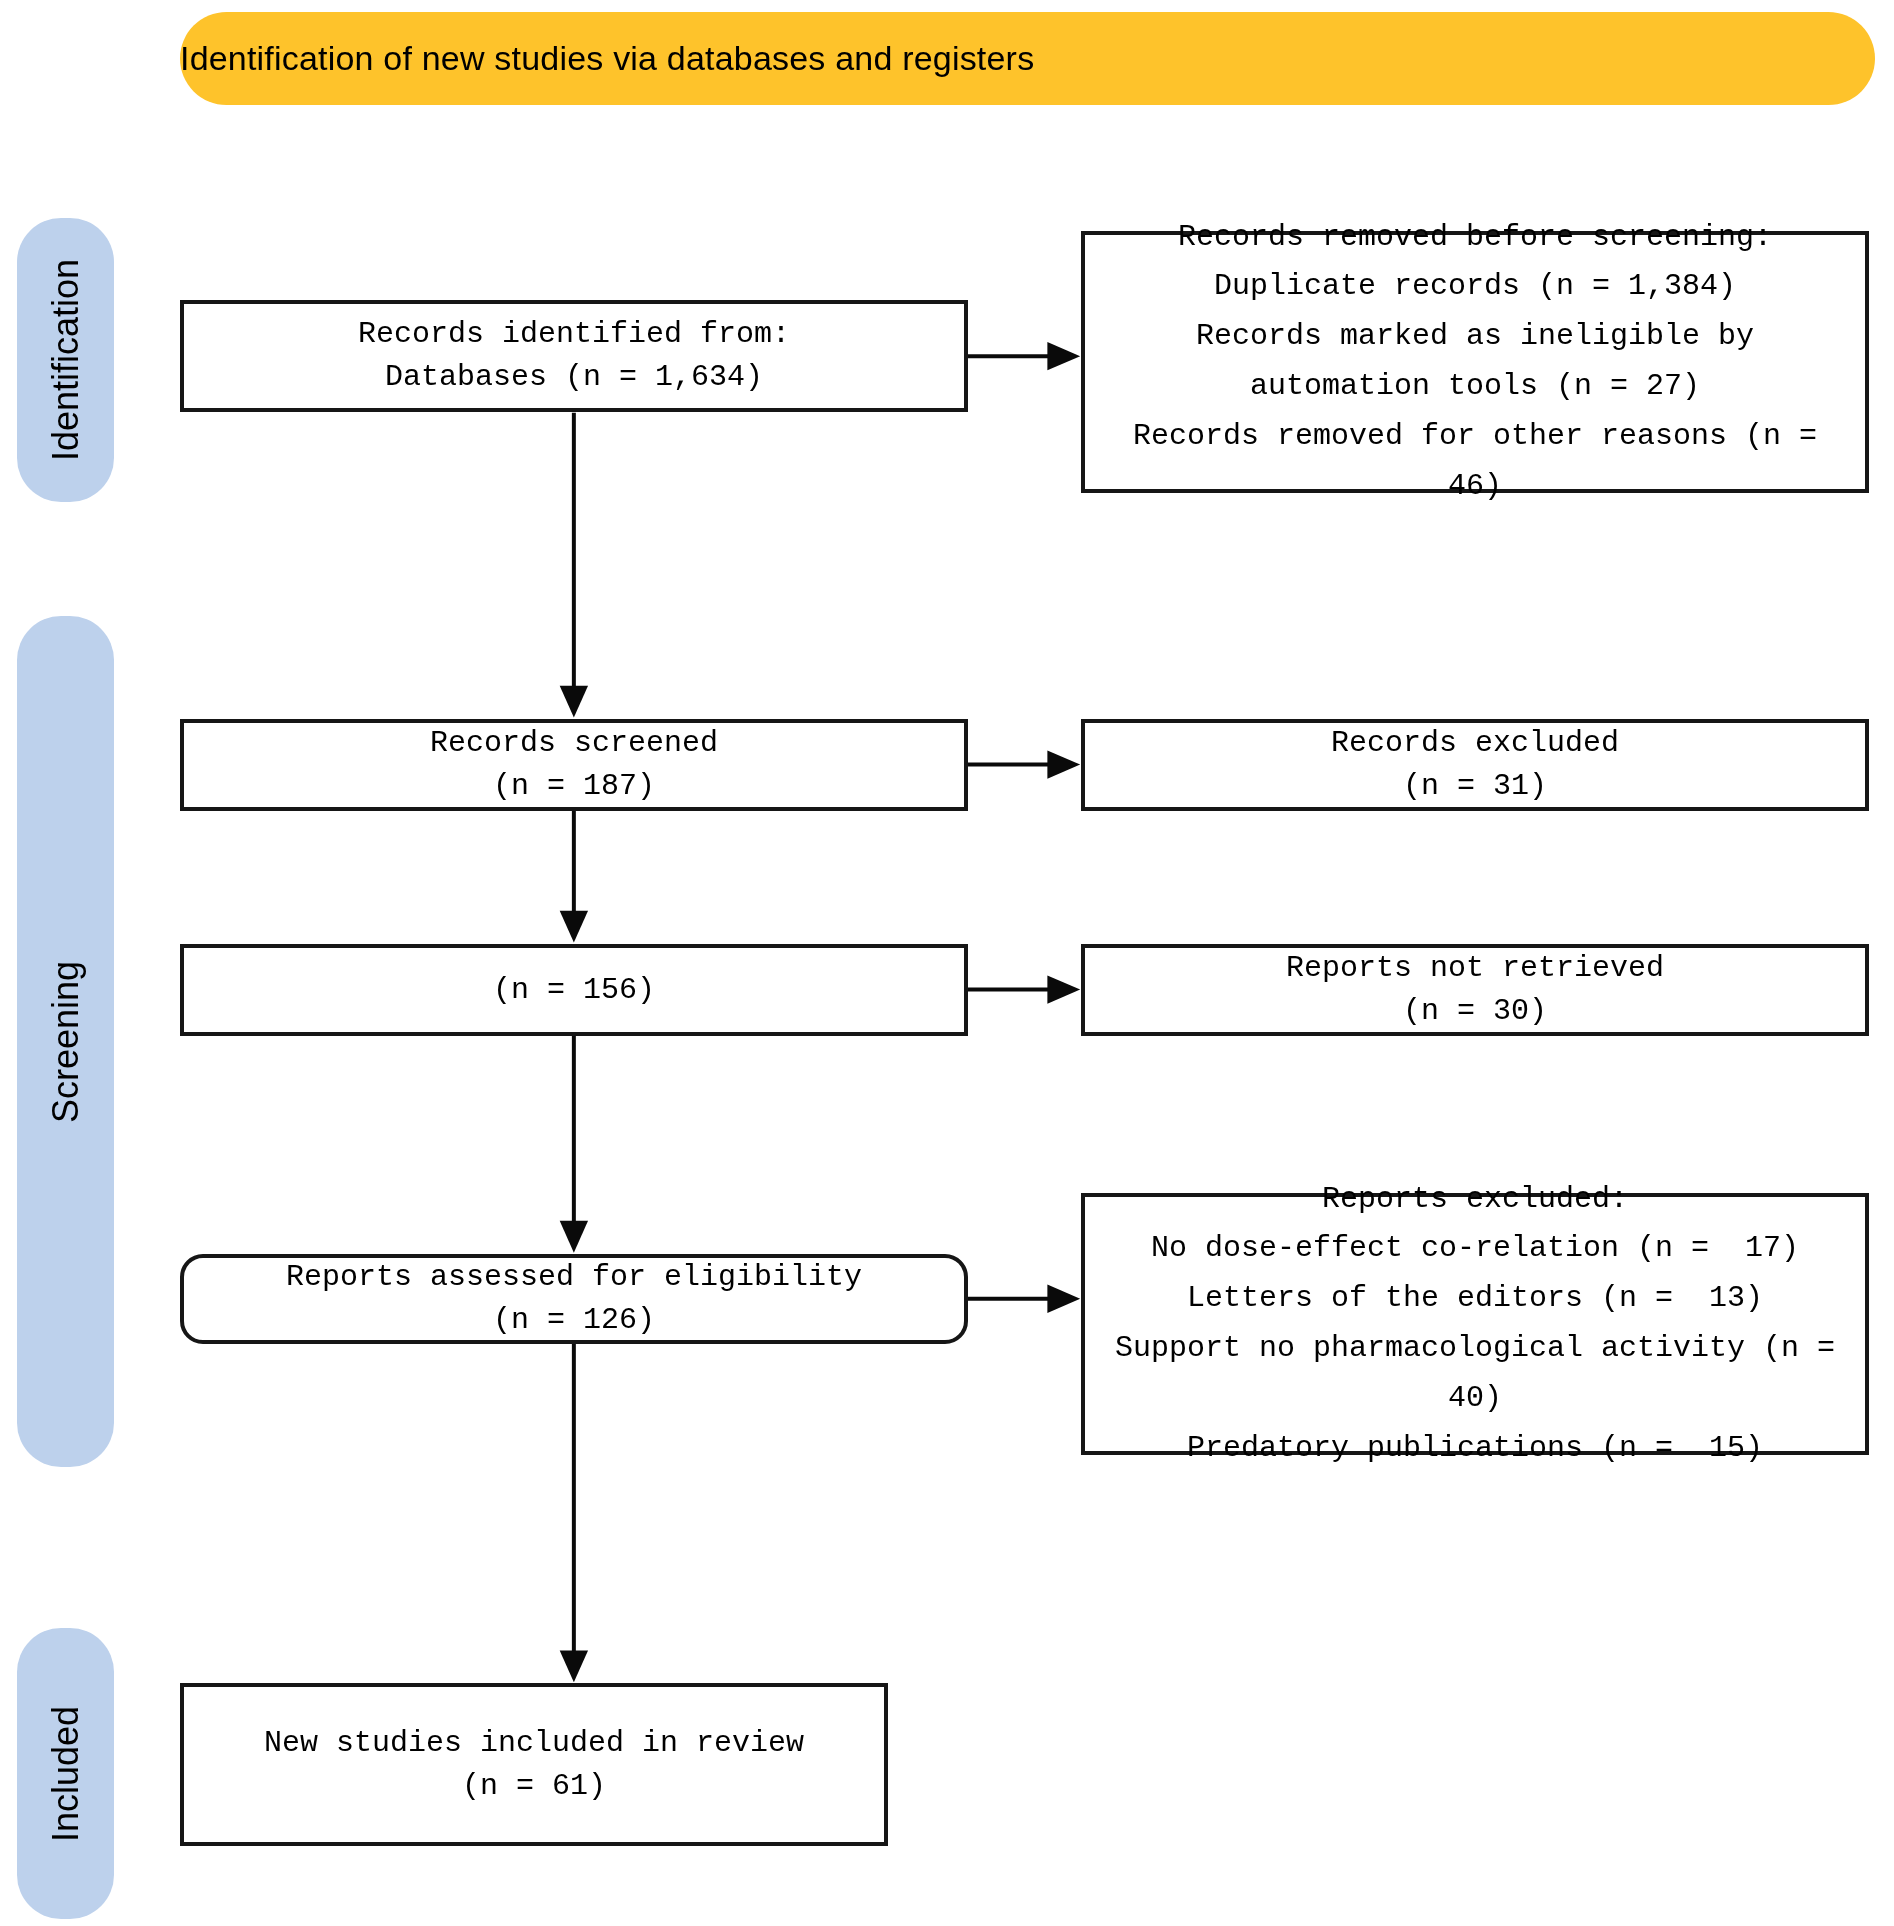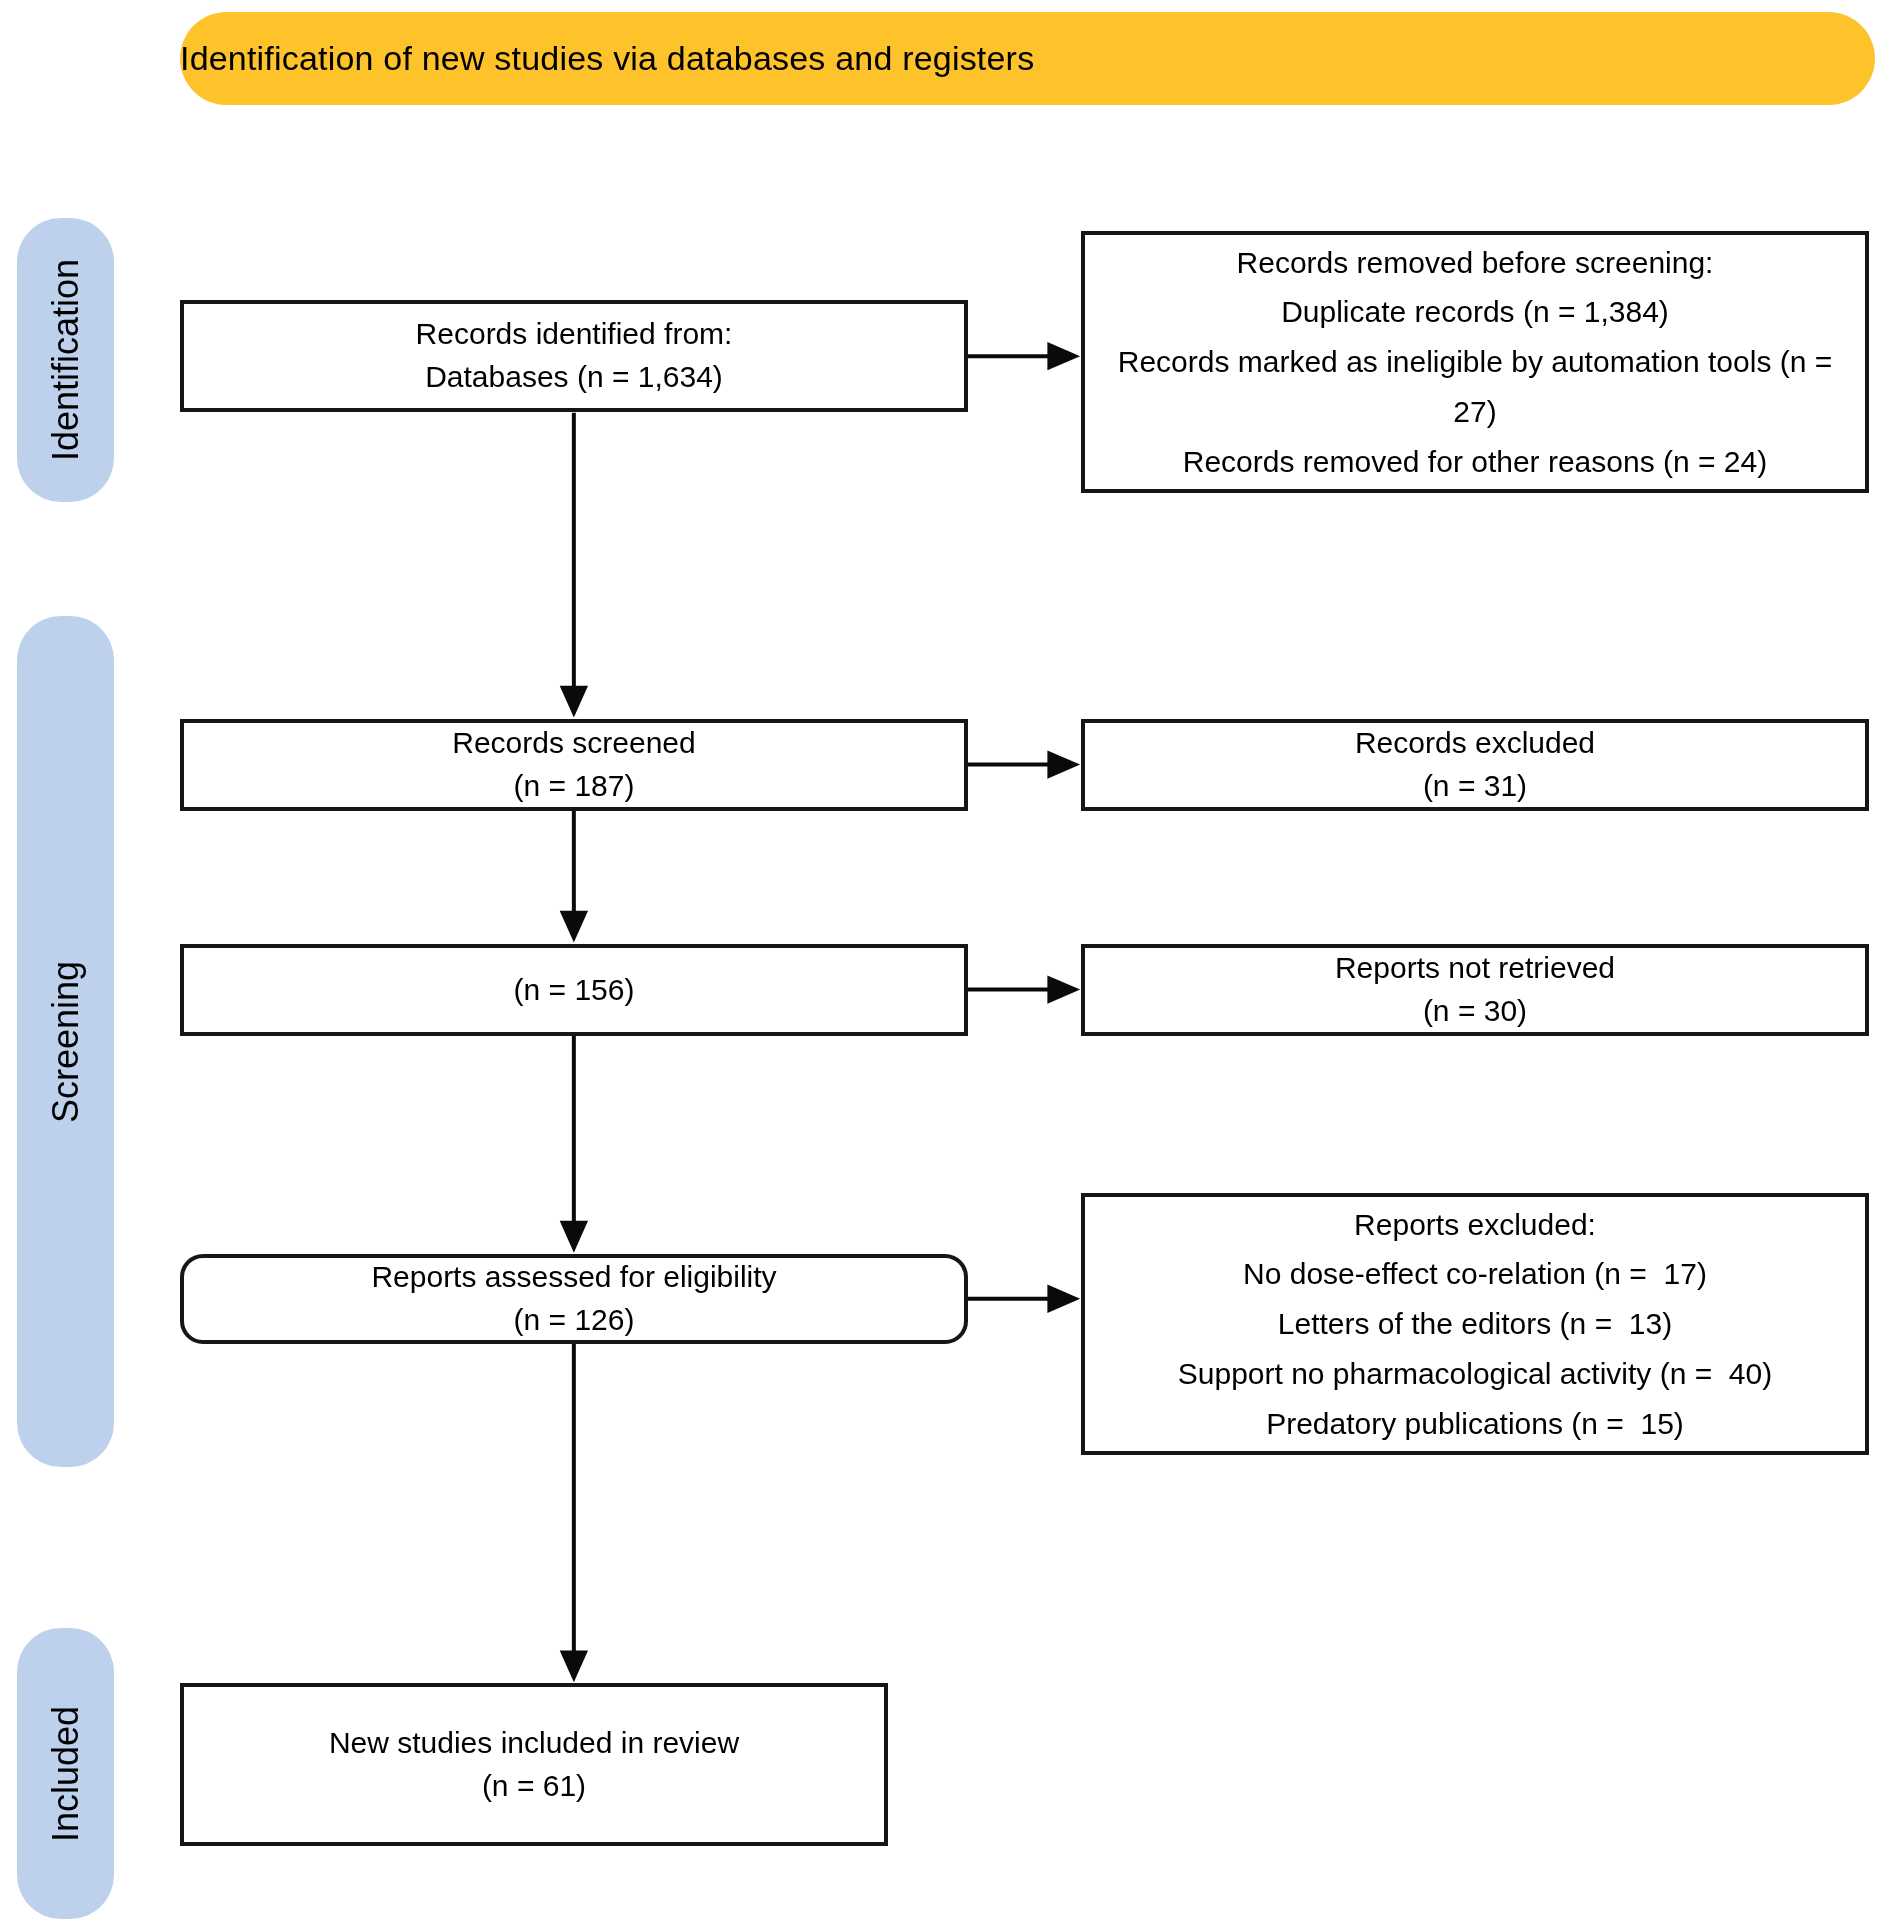--- a/index.html
+++ b/index.html
@@ -51,20 +51,21 @@
     position: absolute;
     box-sizing: border-box;
     background: #ffffff;
     border: 4.9px solid #161616;
     display: flex;
     flex-direction: column;
     align-items: center;
     justify-content: center;
     text-align: center;
     padding: 0 17.7px;
+    font-family: Liberation Mono, monospace;
   }
   .box-line {
     font-size: 30px;
     line-height: 1.42;
     white-space: pre-wrap;
   }
   .roomy .box-line { line-height: 1.66; }
   
   .b-identified { left: 180px; top: 300px;  width: 788px; height: 112px; }
   .b-screened   { left: 180px; top: 719px; width: 788px; height: 92px; }
@@ -161,21 +162,21 @@
 
   <div class="fbox b-included">
     <div class="box-line">New studies included in review</div>
     <div class="box-line">(n = 61)</div>
   </div>
 
   <div class="fbox r-removed roomy">
     <div class="box-line">Records removed before screening:</div>
     <div class="box-line">Duplicate records (n = 1,384)</div>
     <div class="box-line">Records marked as ineligible by automation tools (n = 27)</div>
-    <div class="box-line">Records removed for other reasons (n = 24)</div>
+    <div class="box-line">Records removed for other reasons (n = 46)</div>
   </div>
 
   <div class="fbox r-excluded">
     <div class="box-line">Records excluded</div>
     <div class="box-line">(n = 31)</div>
   </div>
 
   <div class="fbox r-notretrv">
     <div class="box-line">Reports not retrieved</div>
     <div class="box-line">(n = 30)</div>

